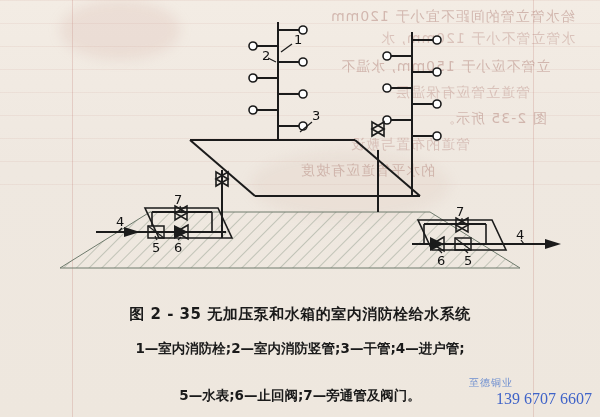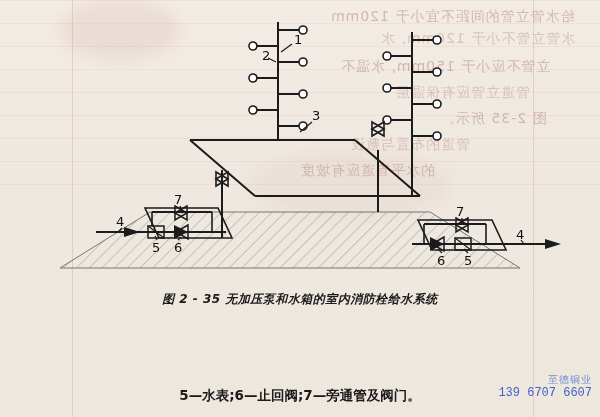--- a/index.html
+++ b/index.html
@@ -54,53 +54,52 @@
     width: 600px; height: 300px;
   }
   .caption {
     position: absolute;
     width: 100%;
     text-align: center;
     color: #1a1a1a;
     font-family: "DejaVu Sans", "Liberation Sans", sans-serif;
   }
   #fig-title {
-    top: 291px;
-    font-size: 12px;
+    top: 305px;
+    font-size: 15px;
     font-weight: bold;
     letter-spacing: 0.5px;
-    font-style: italic;
   }
   #legend-1 {
     top: 340px;
     font-size: 13.5px;
     font-weight: bold;
   }
   #legend-2 {
     top: 367px;
     font-size: 13.5px;
     font-weight: bold;
     margin-top: 20px;
   }
   #watermark {
     position: absolute;
     right: 8px;
-    bottom: 16px;
-    text-align: right;
+    bottom: 8px;
     line-height: 1.25;
   }
   #watermark .wm-top {
     font-size: 10px;
     color: #6f8fd0;
     letter-spacing: 1px;
   }
   #watermark .wm-bot {
-    font-size: 12px;
+    font-size: 16px;
     color: #3f63c8;
-    font-family: Liberation Mono, monospace;
+    font-family: Liberation Serif, serif;
+    margin-left: 27px;
   }
   .smudge {
     position: absolute;
     border-radius: 50%;
     filter: blur(6px);
     pointer-events: none;
   }
 </style>
 </head>
 <body>
@@ -269,19 +268,20 @@
       <text x="152" y="252">5</text>
       <text x="464" y="265">5</text>
       <text x="174" y="252">6</text>
       <text x="437" y="265">6</text>
       <text x="174" y="204">7</text>
       <text x="456" y="216">7</text>
     </g>
   </svg>
 
   <div class="caption" id="fig-title">图 2 - 35   无加压泵和水箱的室内消防栓给水系统</div>
+  <div class="caption" id="legend-1">1—室内消防栓;2—室内消防竖管;3—干管;4—进户管;</div>
   <div class="caption" id="legend-2">5—水表;6—止回阀;7—旁通管及阀门。</div>
 
   <div id="watermark">
     <div class="wm-top">至德铜业</div>
     <div class="wm-bot">139 6707 6607</div>
   </div>
 </div>
 
 </body></html>

